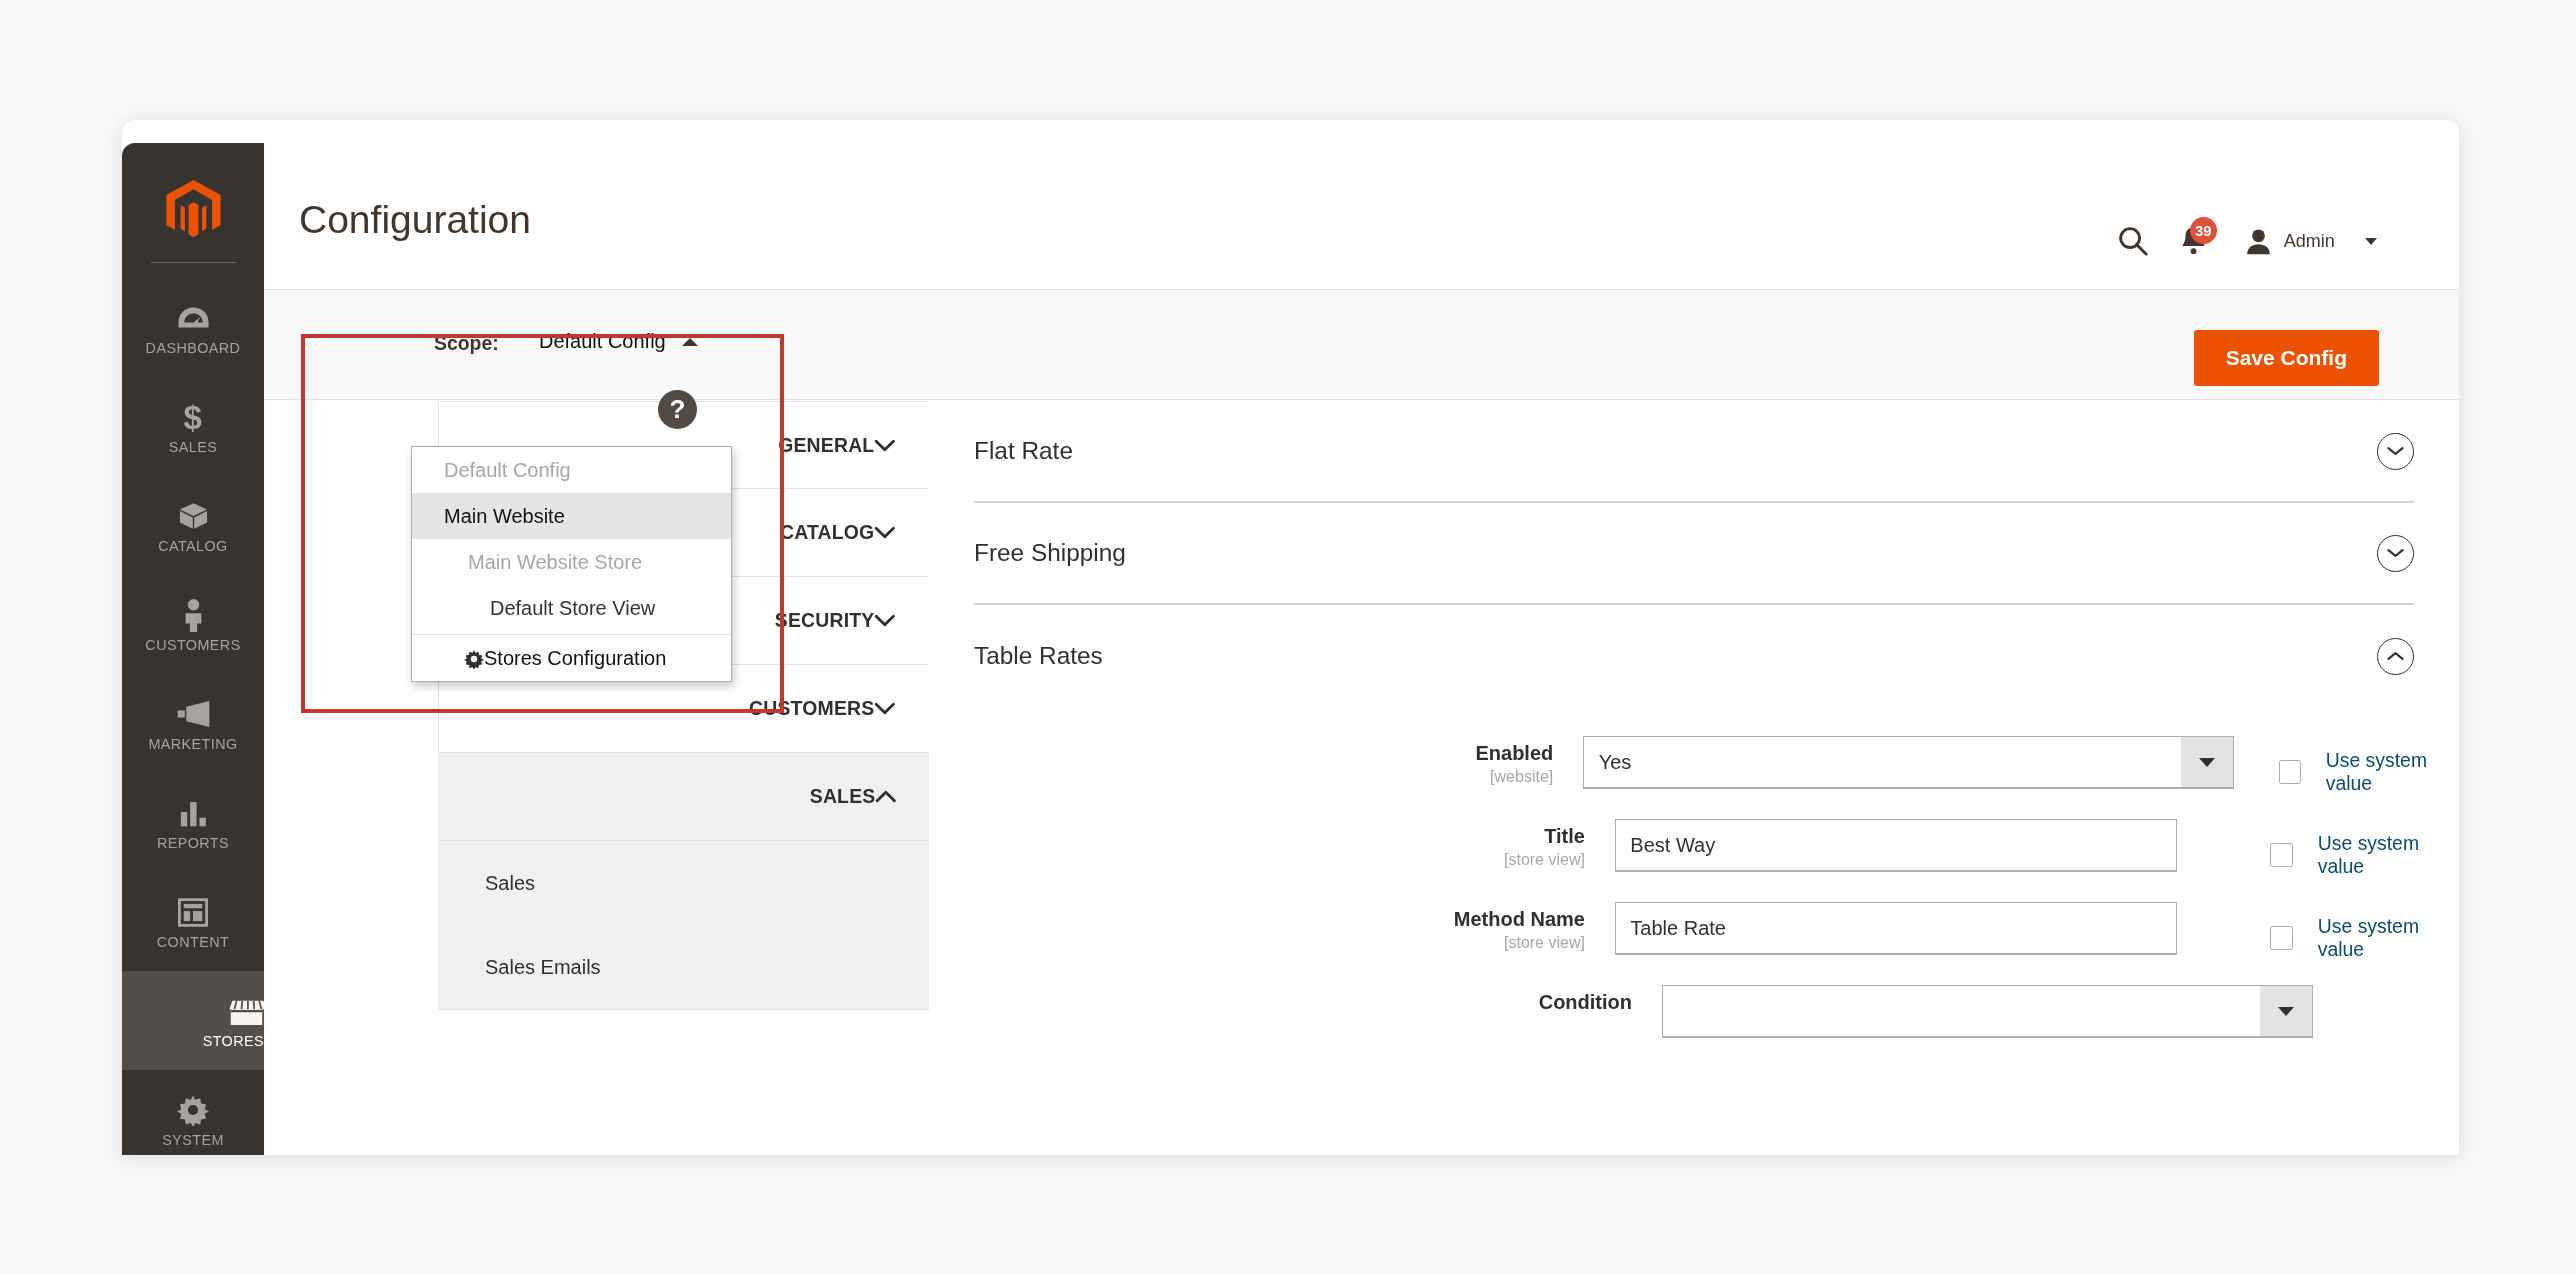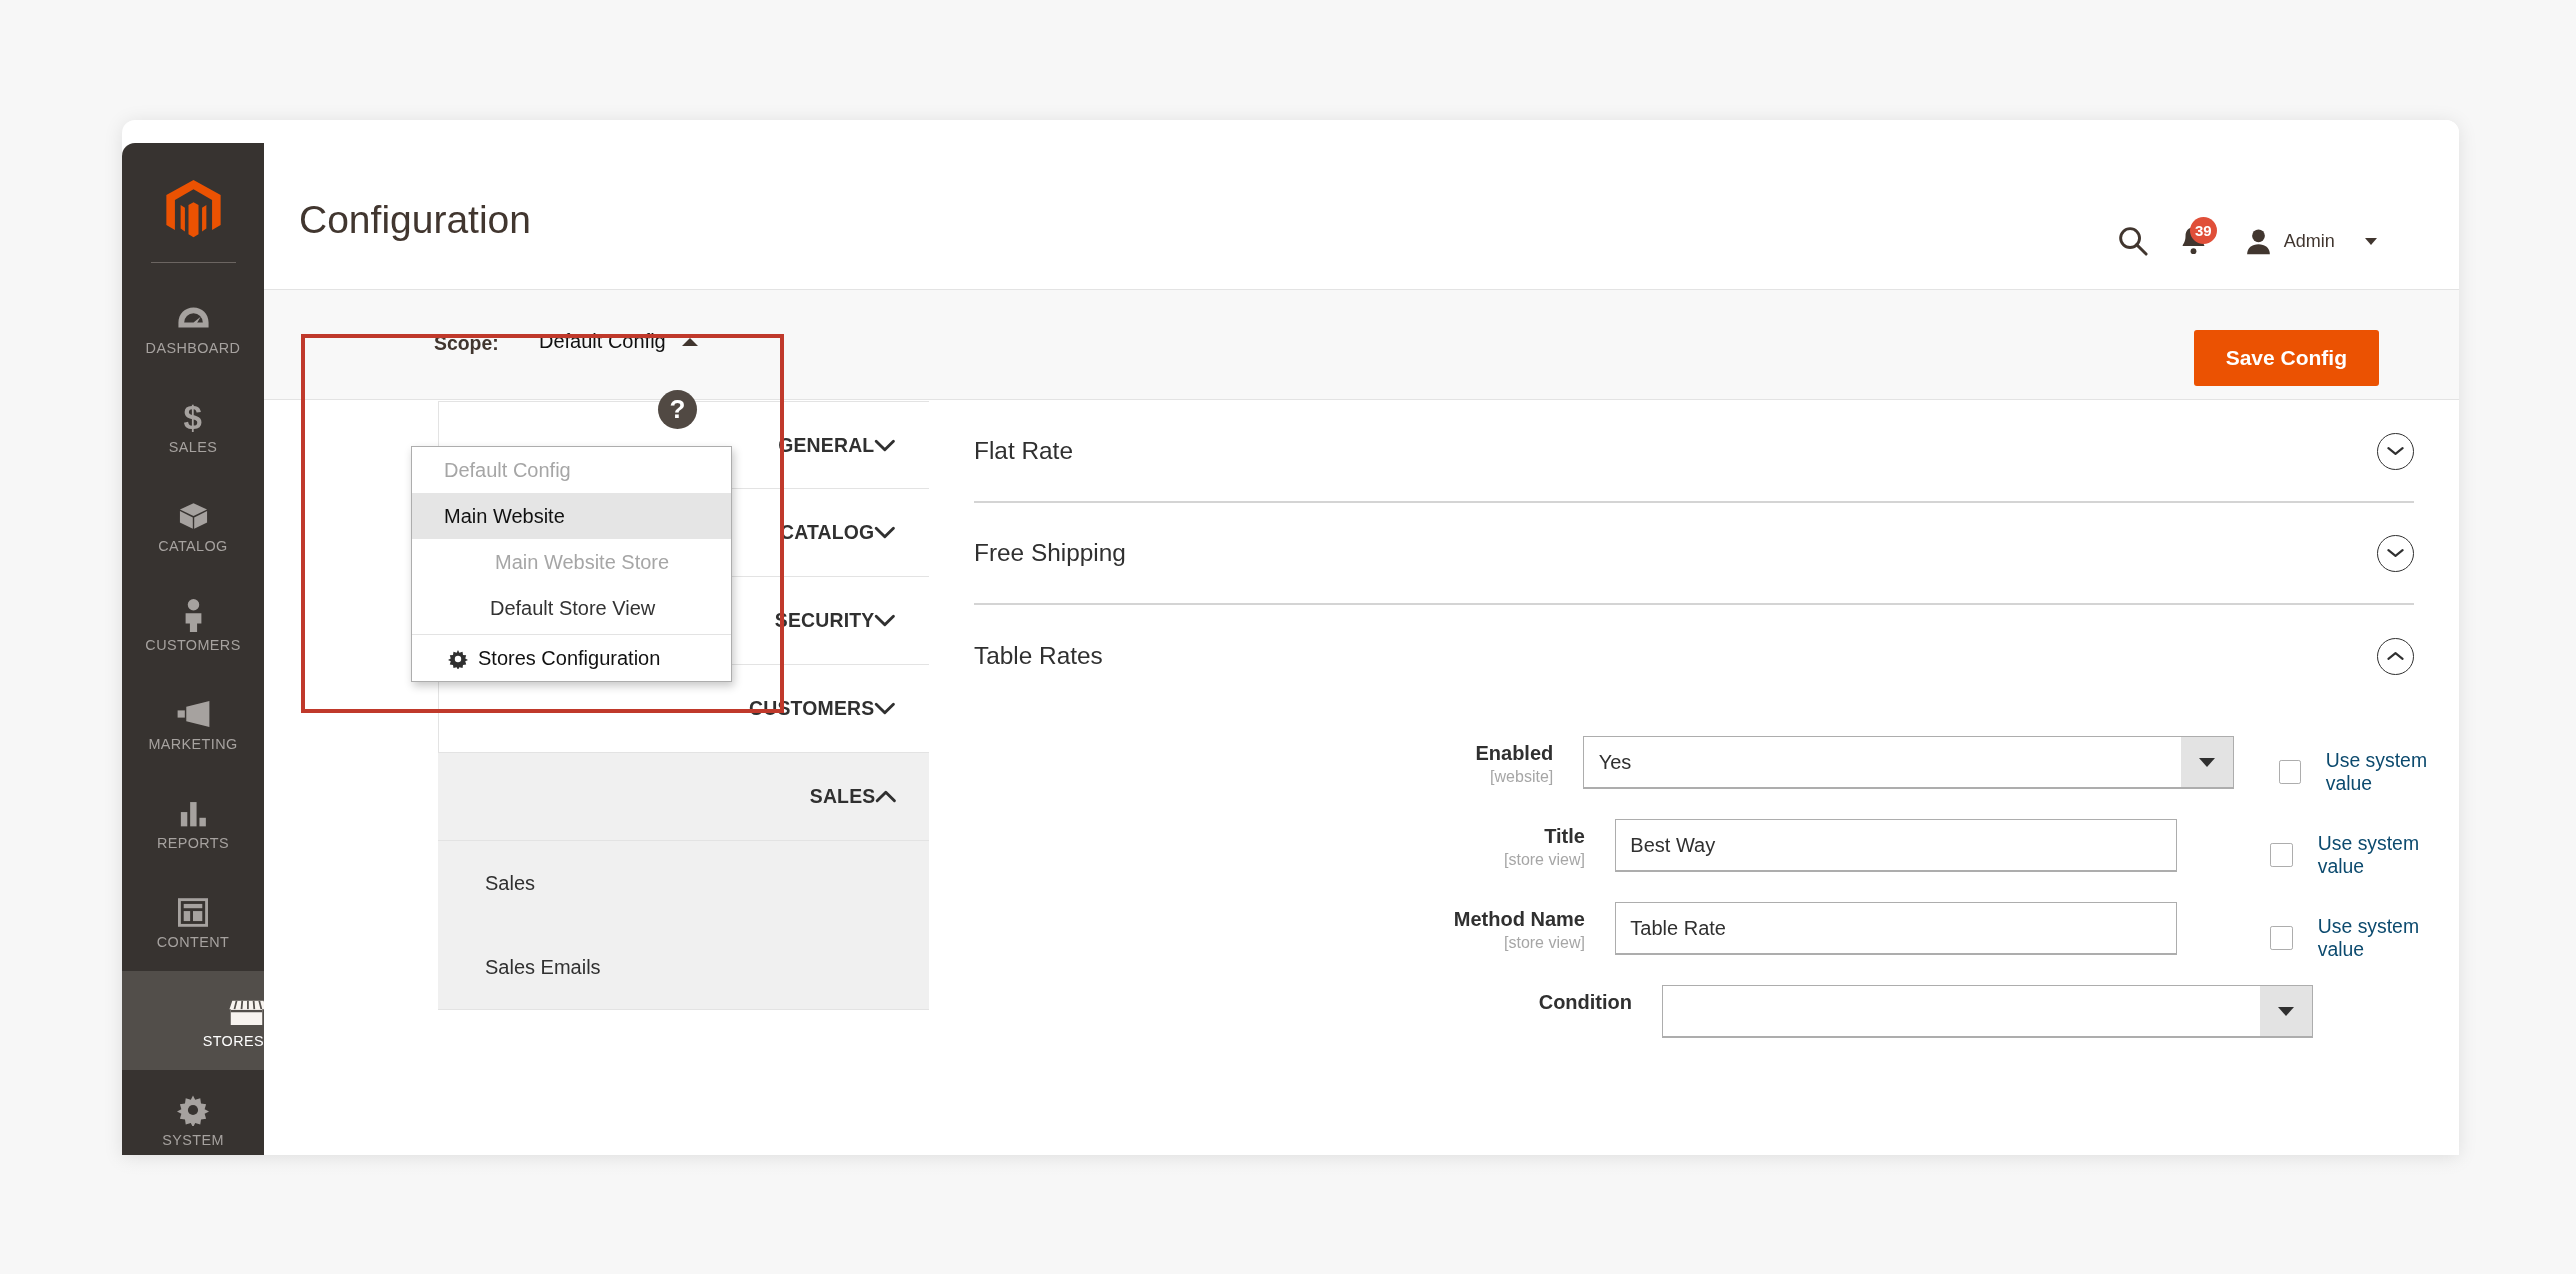--- a/index.html
+++ b/index.html
@@ -154,25 +154,25 @@
   .scope-menu-item {
     font-size: 20px;
     padding: 8.6px 0 8.6px 0;
     height: 46px; line-height: 29px;
     box-sizing: border-box;
     cursor: pointer;
     white-space: nowrap;
   }
   .smi-default   { color: #a6a6a6; padding-left: 32px; }
   .smi-website   { color: #111; padding-left: 32px; background: #e5e5e5; }
-  .smi-store     { color: #a6a6a6; padding-left: 56px; margin-left: 27px; }
+  .smi-store     { color: #a6a6a6; padding-left: 56px; }
   .smi-storeview { color: #333; padding-left: 78px; }
   .scope-menu-sep { height: 1.4px; background: #e3e3e3; margin: 2.9px 0 0 0; }
   .smi-config {
-    color: #111; padding-left: 36px; display: flex; align-items: center; gap: 10px;
+    color: #111; padding-left: 52px; display: flex; align-items: center; gap: 0;
   }
   .gear-mini { width: 20px; height: 20px; }
 
   
   .config-nav {
     position: absolute; left: 316px; top: 281px;
     width: 492px; height: 754px;
     background: #ffffff;
   }
   .cfg-section {

